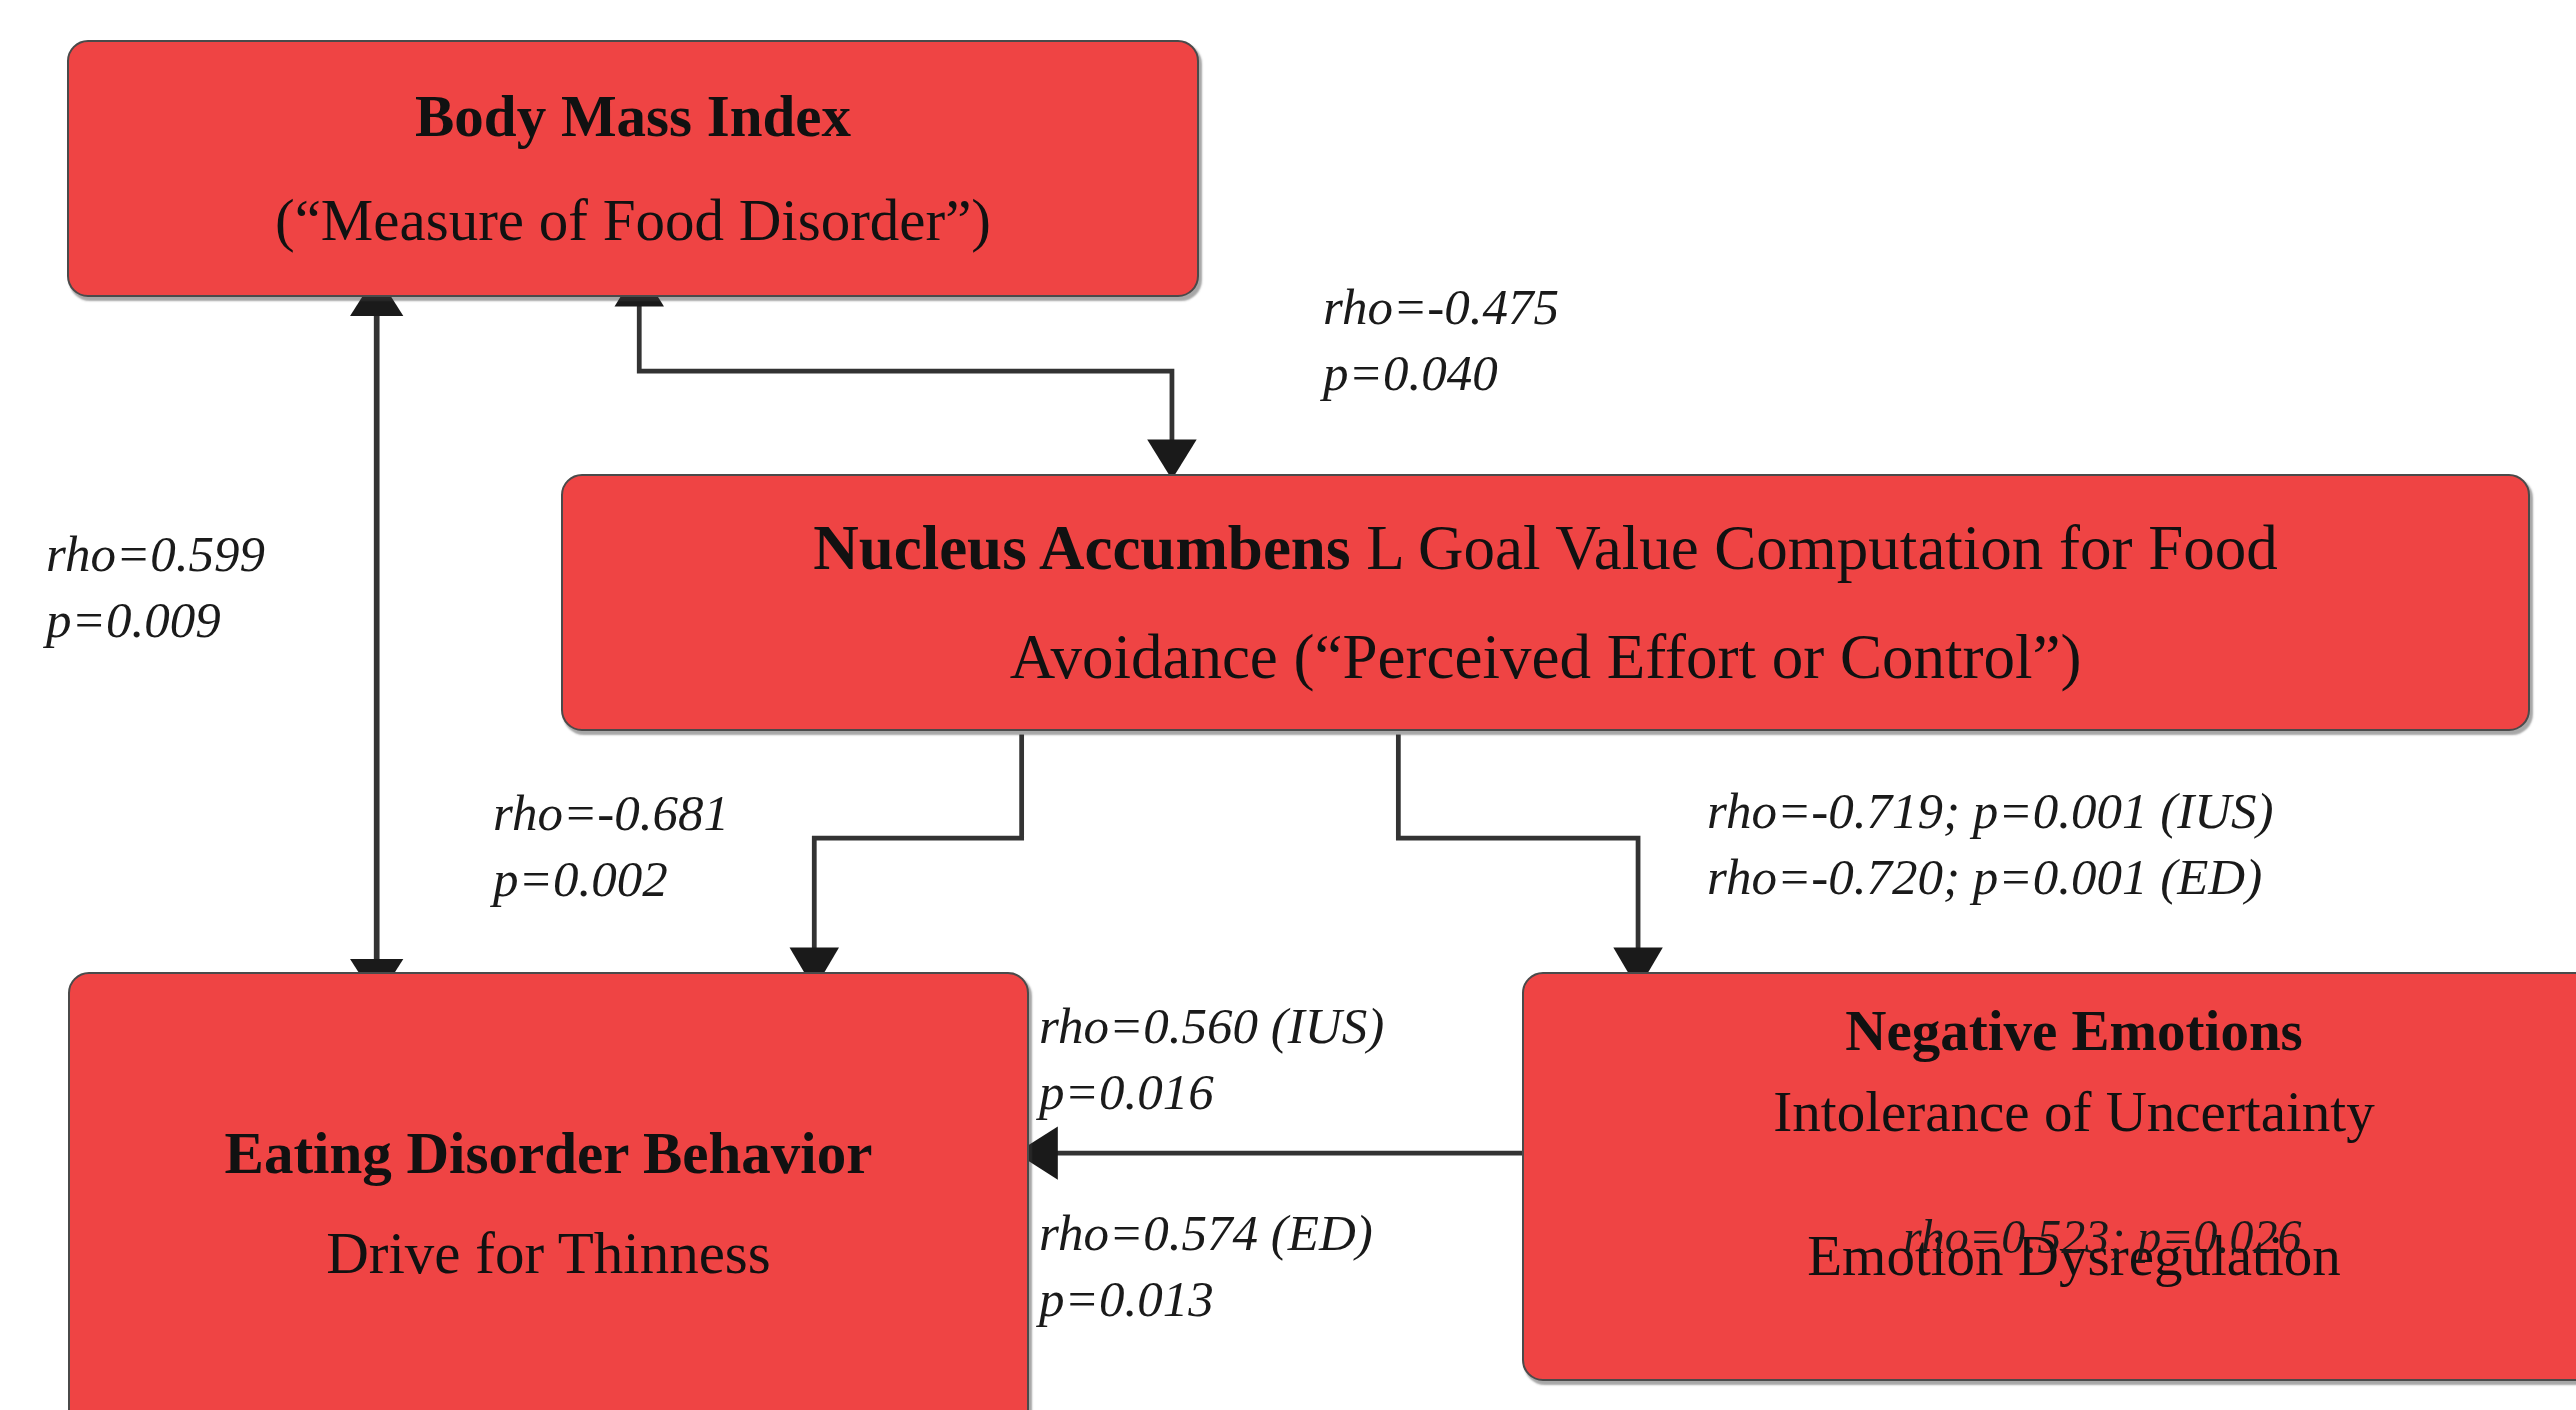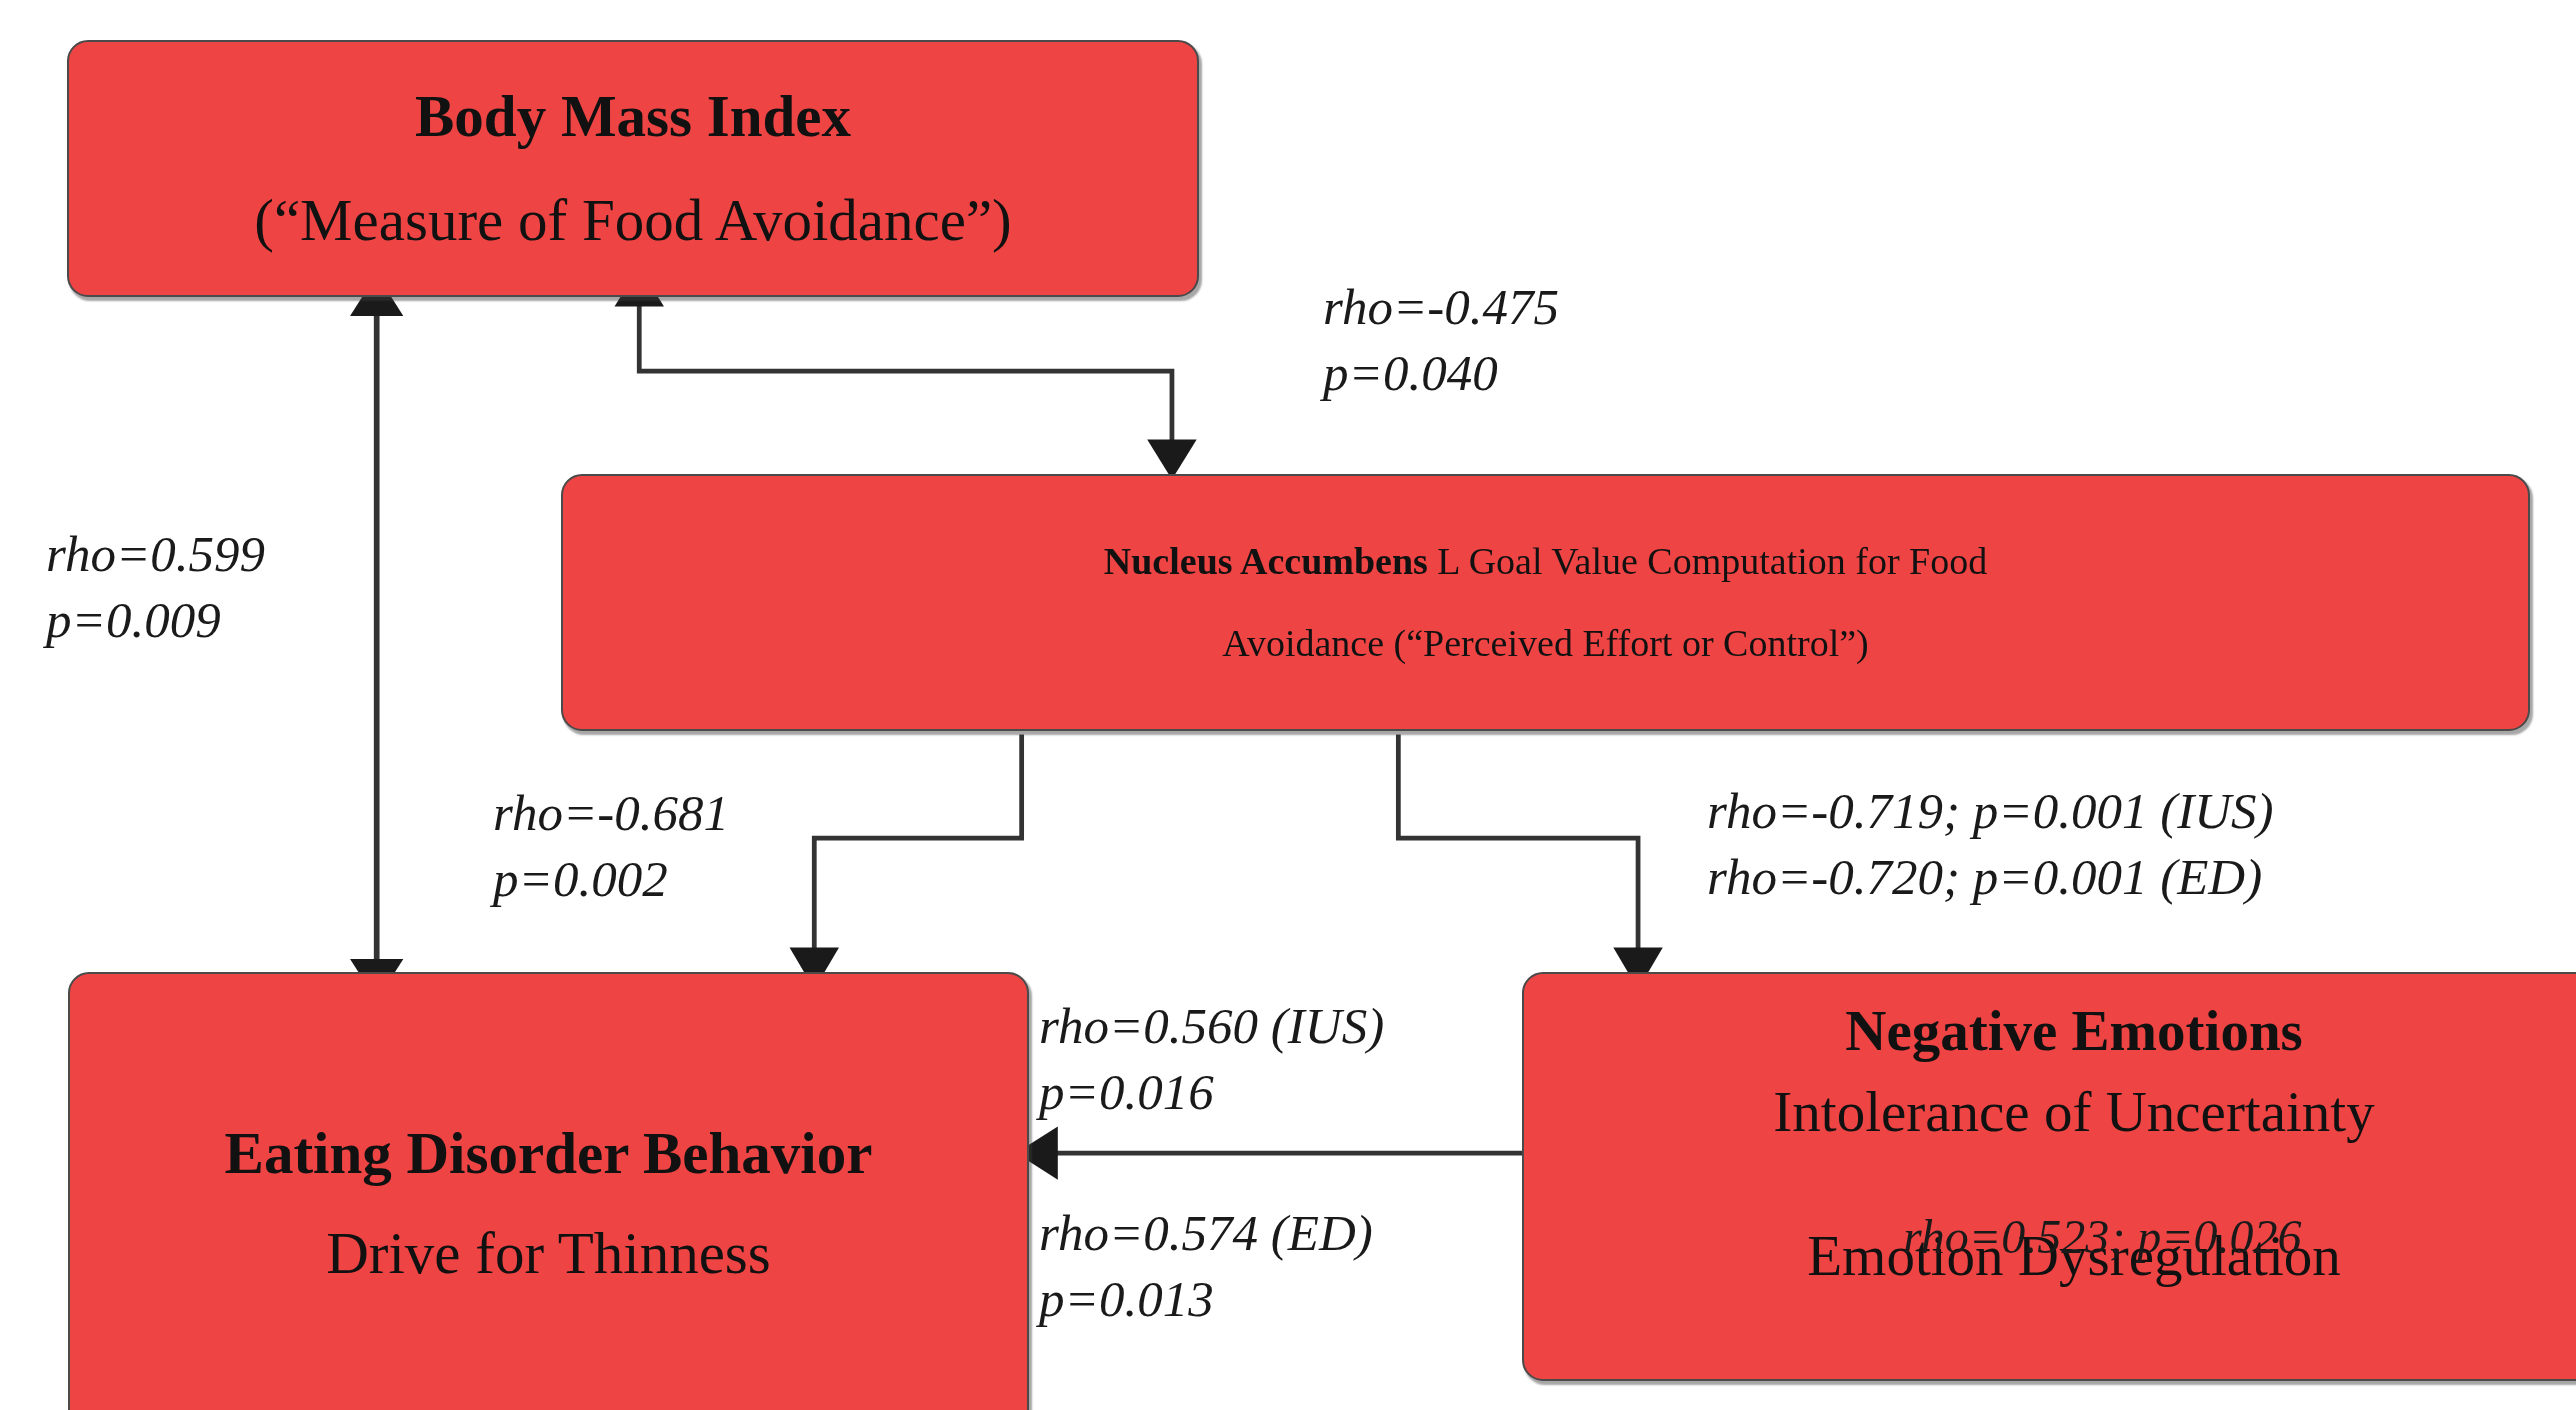--- a/index.html
+++ b/index.html
@@ -40,21 +40,21 @@
   .bold { font-weight: 700; }
 
   #node-bmi {
     left: 67px; top: 40px; width: 1132px; height: 257px;
     font-size: 59px;
   }
   #node-bmi .ln1 { margin-bottom: 42px; }
 
   #node-nacc {
     left: 561px; top: 474px; width: 1969px; height: 257px;
-    font-size: 38px;
+    font-size: 63px;
   }
   #node-nacc .ln1 { margin-bottom: 42px; }
 
   #node-edb {
     left: 68px; top: 972px; width: 961px; height: 464px;
     font-size: 59px;
   }
   #node-edb .ln1 { margin-bottom: 38px; }
 
   #node-neg {
@@ -131,21 +131,21 @@
     </g>
 
     <g>
       <path d="M 1955,1232 L 1955,1330" fill="none" stroke="#1a1a1a" stroke-width="7"></path>
       <path d="M 1928,1322 L 1955,1372 L 1982,1322 Z" fill="#1a1a1a"></path>
     </g>
   </svg>
 
   <div class="node" id="node-bmi">
     <span class="ln ln1 bold">Body Mass Index</span>
-    <span class="ln ln2">(“Measure of Food Avoidance”)</span>
+    <span class="ln ln2">(“Measure of Food Disorder”)</span>
   </div>
 
   <div class="node" id="node-nacc">
     <span class="ln ln1"><span class="bold">Nucleus Accumbens</span><span> L Goal Value Computation for Food</span></span>
     <span class="ln ln2">Avoidance (“Perceived Effort or Control”)</span>
   </div>
 
   <div class="node" id="node-edb">
     <span class="ln ln1 bold">Eating Disorder Behavior</span>
     <span class="ln ln2">Drive for Thinness</span>

